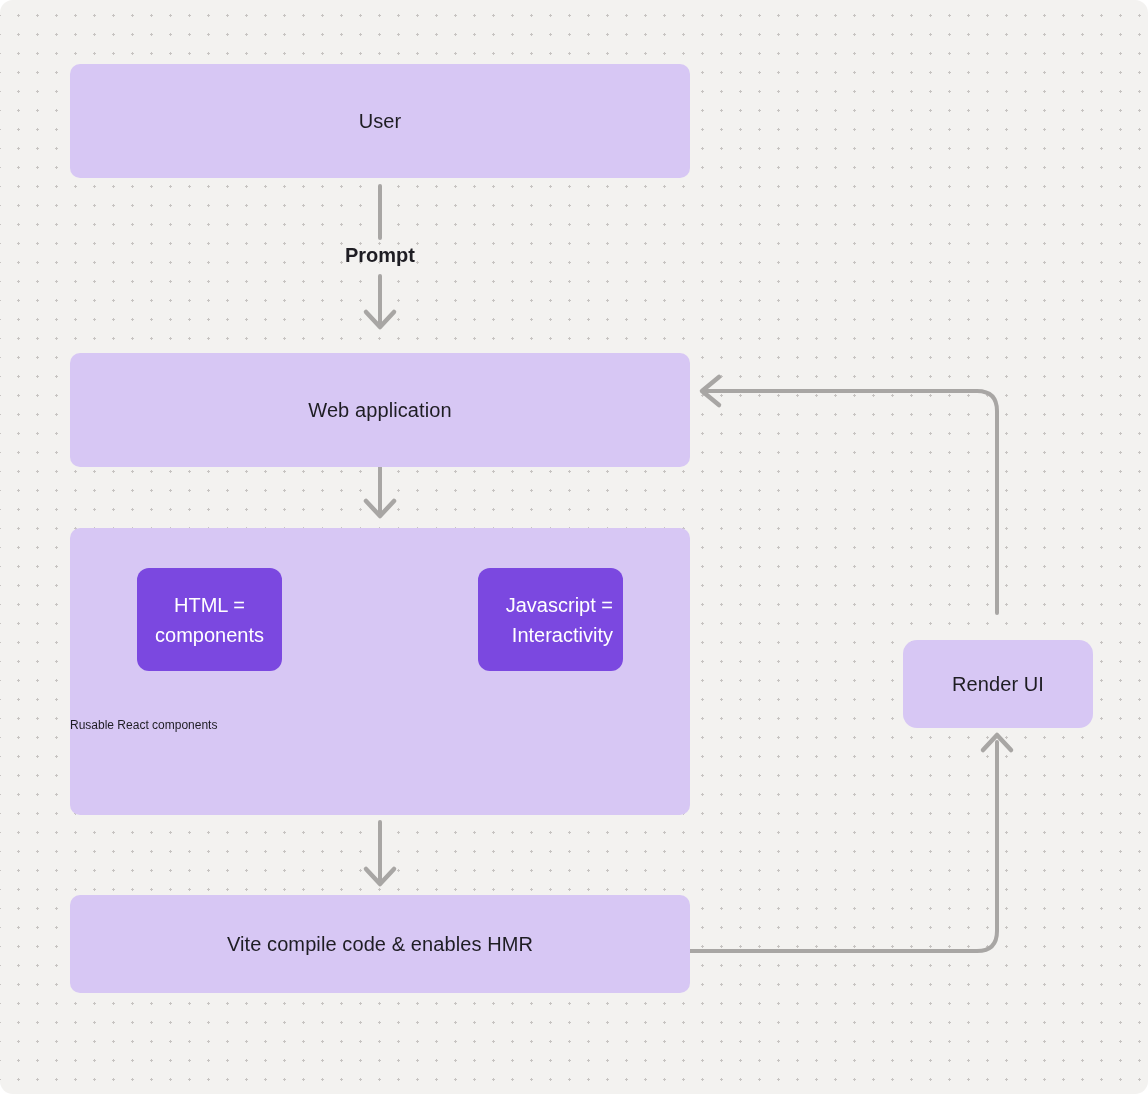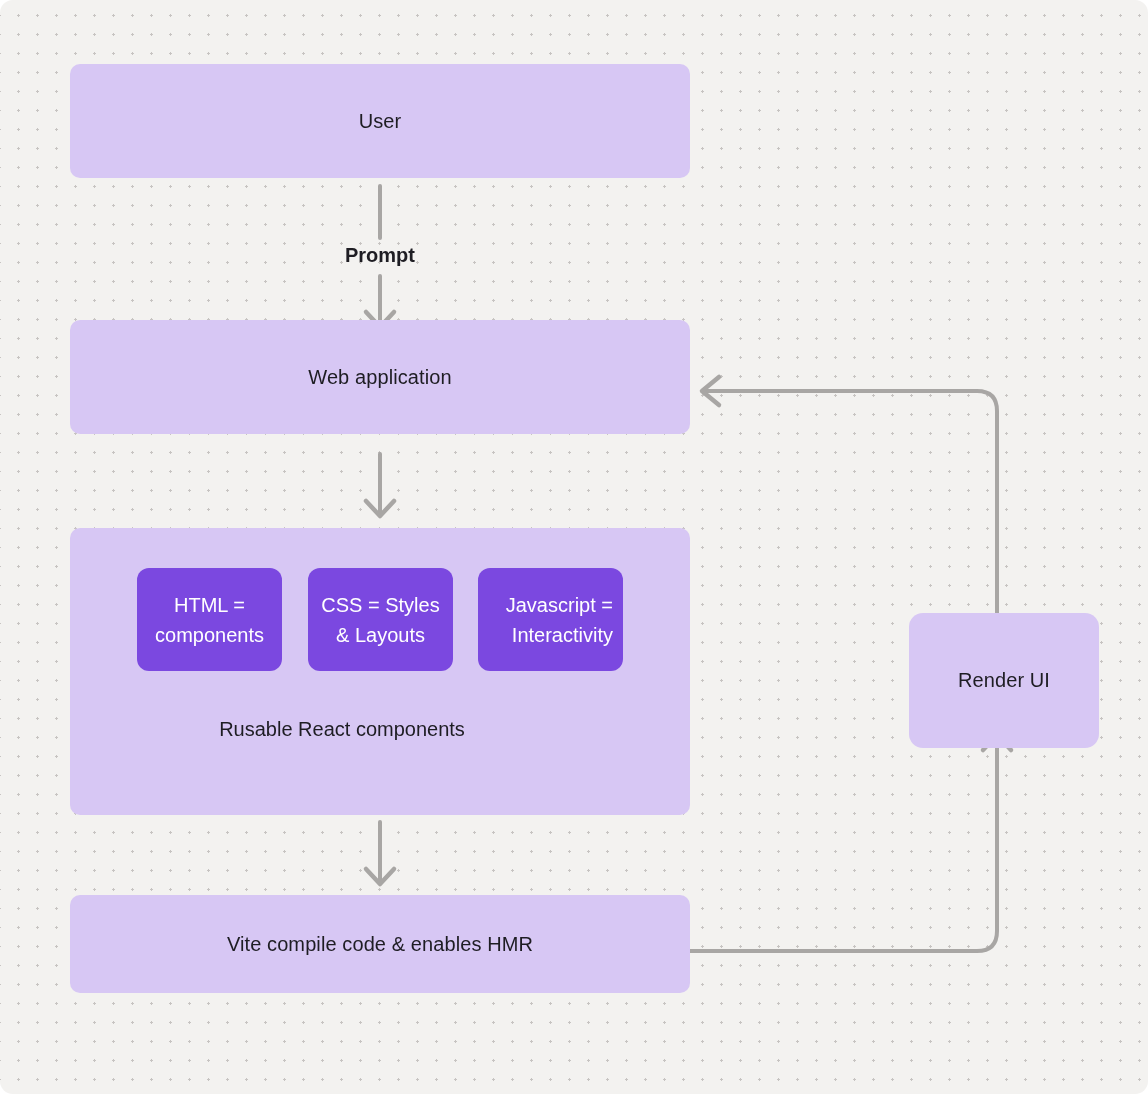--- a/index.html
+++ b/index.html
@@ -18,36 +18,36 @@
   .connectors{position:absolute;left:0;top:0;width:1148px;height:1094px;pointer-events:none;}
   .connectors path{fill:none;stroke:var(--connector,#a8a6a4);stroke-width:4;stroke-linecap:round;stroke-linejoin:round;}
   .connectors path.head{stroke-width:4.5;}
   .node{
     position:absolute;display:flex;align-items:center;justify-content:center;
     background:var(--node-light,#d7c7f4);color:var(--text-dark,#1e1d23);
     font-size:20px;letter-spacing:0.1px;
   }
   .node-wide{left:70px;width:620px;height:114px;border-radius:10px;}
   #node-user{top:64px;}
-  #node-webapp{top:320px;}
+  #node-webapp{top:353px;}
   #node-container{left:70px;top:528px;width:620px;height:287px;border-radius:10px;background:var(--node-light,#d7c7f4);position:absolute;}
   #node-vite{top:895px;height:98px;}
-  #node-render{left:903px;top:613px;width:190px;height:135px;border-radius:14px;margin-left:6px;}
+  #node-render{left:903px;top:640px;width:190px;height:88px;border-radius:14px;}
   .chip{
     position:absolute;top:40px;width:145px;height:103px;border-radius:12px;
     background:var(--node-accent,#7b48e0);color:var(--text-light,#ffffff);
     display:flex;align-items:center;justify-content:center;text-align:center;
     font-size:20px;line-height:30px;padding:6px 10px;
   }
   #chip-html{left:67px;}
   #chip-css{left:238px;}
   #chip-js{left:408px;text-align:right;}
   .container-caption{
-    position:absolute;left:0;top:190px;width:544px;text-align:center;
-    color:var(--text-dark,#1e1d23);font-size:20px;
+    position:absolute;left:0;top:190px;width:544px;text-align:left;
+    color:var(--text-dark,#1e1d23);font-size:12px;
   }
   .edge-label{
     position:absolute;left:330px;top:244px;width:100px;text-align:center;
     color:var(--text-dark,#1e1d23);font-size:20px;font-weight:bold;
   }
 </style>
 </head>
 <body>
 
 <div class="canvas">
@@ -83,23 +83,20 @@
   <div class="edge-label">Prompt</div>
 
   <div class="node node-wide" id="node-webapp">
     <span>Web application</span>
   </div>
 
   <div id="node-container">
     <div class="chip" id="chip-html">
       <span>HTML = components</span>
     </div>
-    <div class="chip" id="chip-css">
-      <span>CSS = Styles &amp; Layouts</span>
-    </div>
     <div class="chip" id="chip-js">
       <span>Javascript = Interactivity</span>
     </div>
     <div class="container-caption">Rusable React components</div>
   </div>
 
   <div class="node node-wide" id="node-vite">
     <span>Vite compile code &amp; enables HMR</span>
   </div>
 

